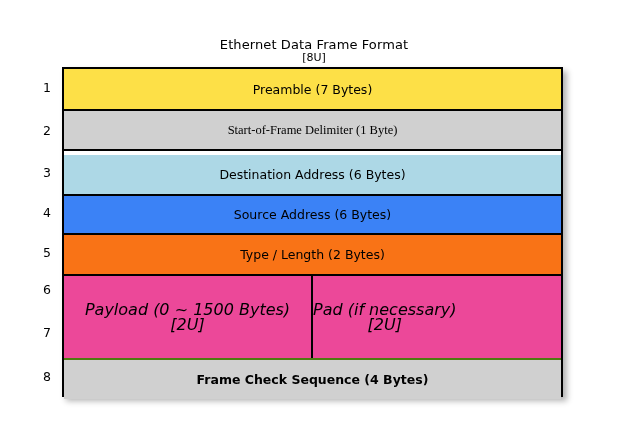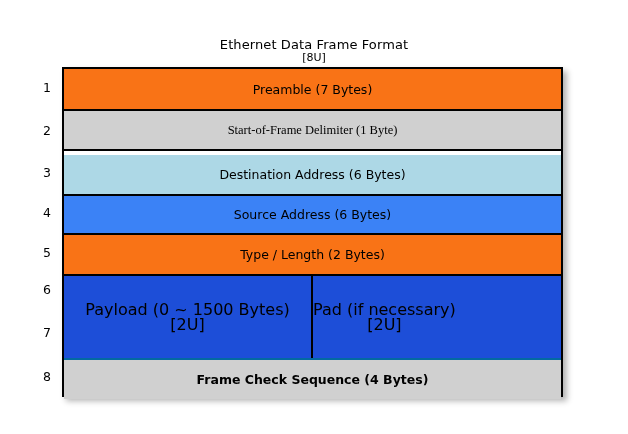--- a/index.html
+++ b/index.html
@@ -75,22 +75,23 @@
     white-space: pre-line;
   }
 
   
   #row-payload-pad {
     position: absolute;
     left: 0;
     width: 497px;
     box-sizing: border-box;
     display: flex;
-    border-bottom: 2px solid #0369a1;
-    background: #1d4ed8;
+    border-bottom: 2px solid #4d7c0f;
+    background: #ec4899;
+    font-style: italic;
   }
   #cell-payload {
     width: 249px;
     box-sizing: border-box;
     border-right: 2px solid #000000;
     display: flex;
     align-items: center;
     justify-content: center;
   }
   #cell-pad {
@@ -133,21 +134,21 @@
   <div class="row-number" style="top:139px">4</div>
   <div class="row-number" style="top:179px">5</div>
   <div class="row-number" style="top:216px">6</div>
   <div class="row-number" style="top:259px">7</div>
   <div class="row-number" style="top:303px">8</div>
 </div>
 
 <div id="frame-wrap">
   <div id="frame-table">
 
-    <div class="frame-row" style="top:0px;   height:42px; background:#f97316;">
+    <div class="frame-row" style="top:0px;   height:42px; background:#fde047;">
       <span class="row-label">Preamble (7 Bytes)</span>
     </div>
 
     <div class="frame-row" style="top:42px;  height:40px; background:#d0d0d0;font-family:Liberation Serif, serif;">
       <span class="row-label">Start-of-Frame Delimiter (1 Byte)</span>
     </div>
 
     <div class="frame-row" style="top:86px;  height:41px; background:#add8e6;">
       <span class="row-label">Destination Address (6 Bytes)</span>
     </div>

